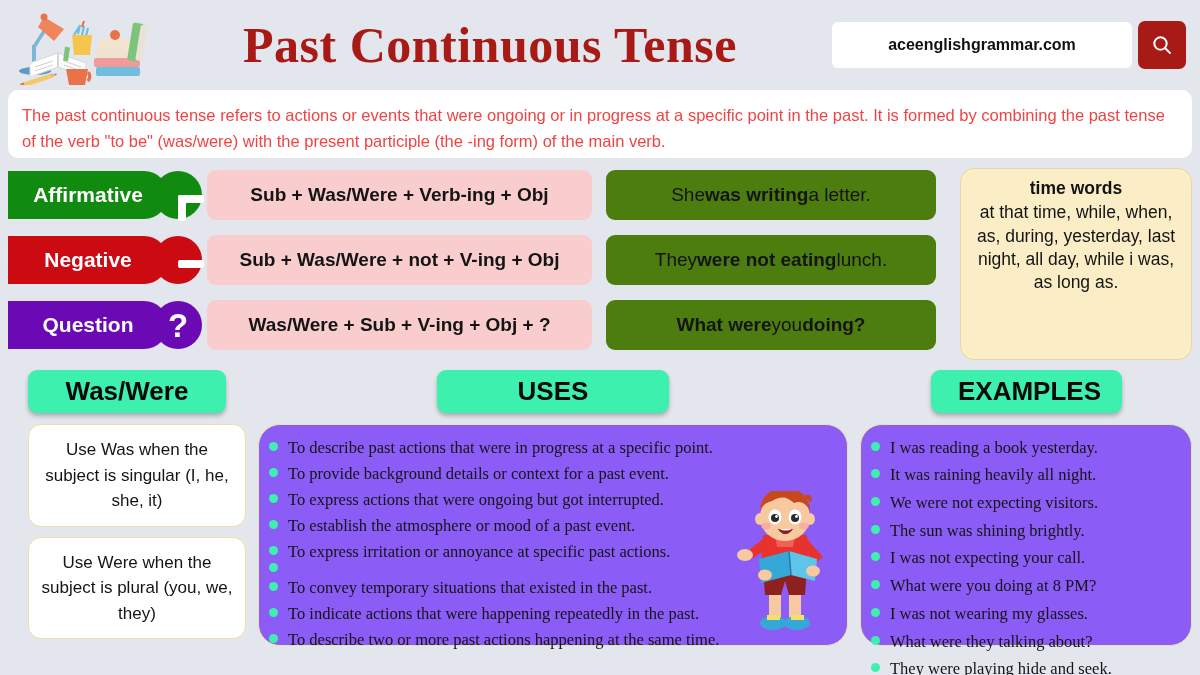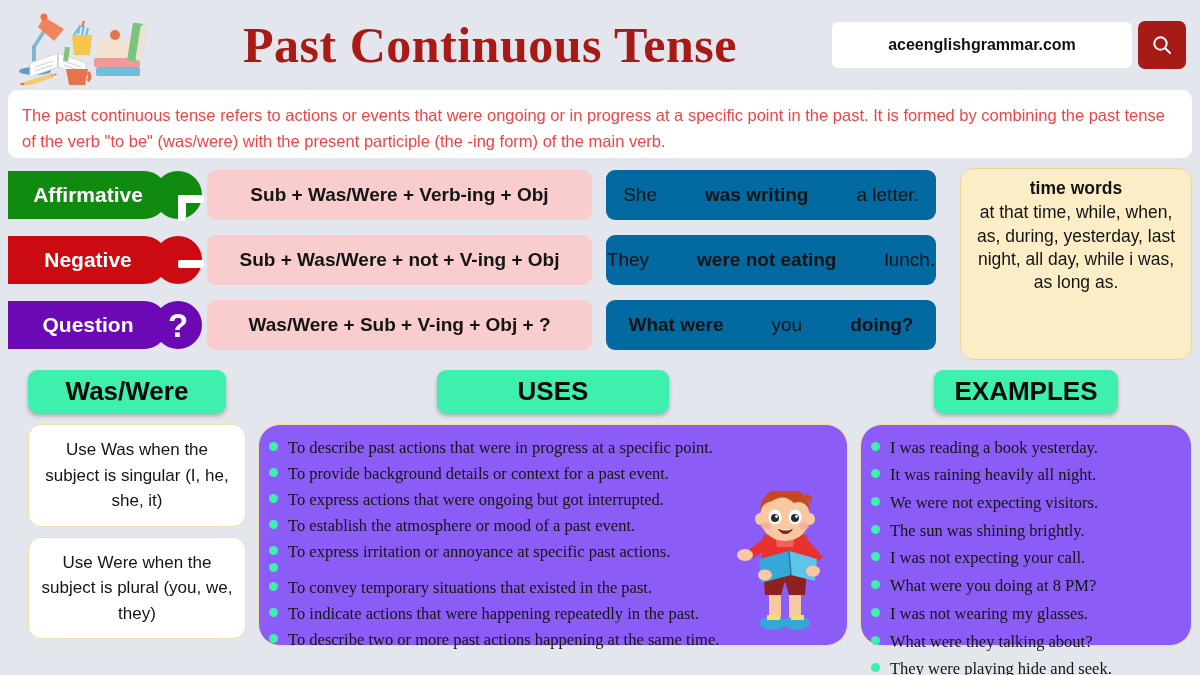--- a/index.html
+++ b/index.html
@@ -165,29 +165,28 @@
     align-items: center;
     justify-content: center;
     font-size: 19px;
     font-weight: bold;
     color: #141414;
     margin-left: 4px;
   }
   .example-box {
     flex: 0 0 330px;
     height: 50px;
-    background: #0369a1;
+    background: #4d7c0f;
     border-radius: 9px;
     display: flex;
     align-items: center;
     justify-content: center;
     font-size: 19px;
     color: #141414;
     margin-left: 14px;
-    gap: 48px;
   }
   .example-box b { font-weight: bold; }
   .timewords {
     flex: 0 0 232px;
     background: #fbeec6;
     border: 1.5px solid #e8d79a;
     border-radius: 14px;
     padding: 8px 10px;
     box-sizing: border-box;
     text-align: center;
@@ -218,21 +217,21 @@
     align-items: center;
     justify-content: center;
     font-size: 26px;
     font-weight: bold;
     color: #0a0a0a;
     box-shadow: 0 3px 4px rgba(0,0,0,0.25);
     margin-bottom: 11px;
   }
   .head-waswere { width: 198px; }
   .head-uses    { width: 232px; margin-left: auto; margin-right: auto; }
-  .head-examples{ width: 184px; margin-left: auto; margin-right: auto; }
+  .head-examples{ width: 184px; margin-left: auto; margin-right: auto; padding-left: 7px; }
 
   .rule-card {
     background: #ffffff;
     border: 1.5px solid #f0dfa8;
     border-radius: 13px;
     padding: 12px 8px;
     text-align: center;
     font-size: 17px;
     line-height: 1.5;
     color: #141414;

